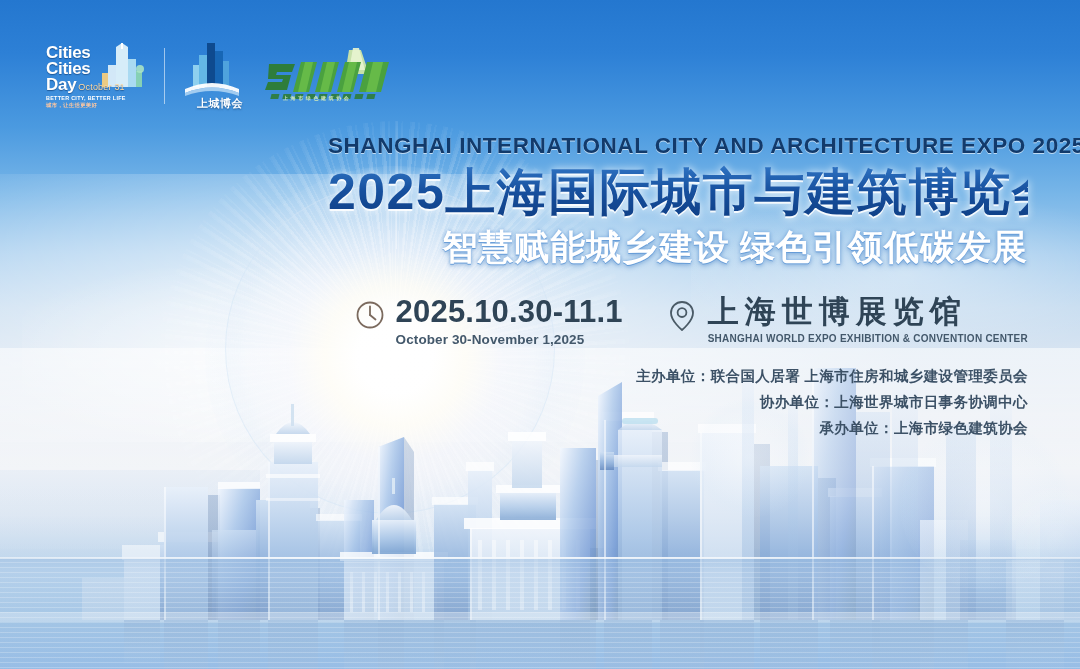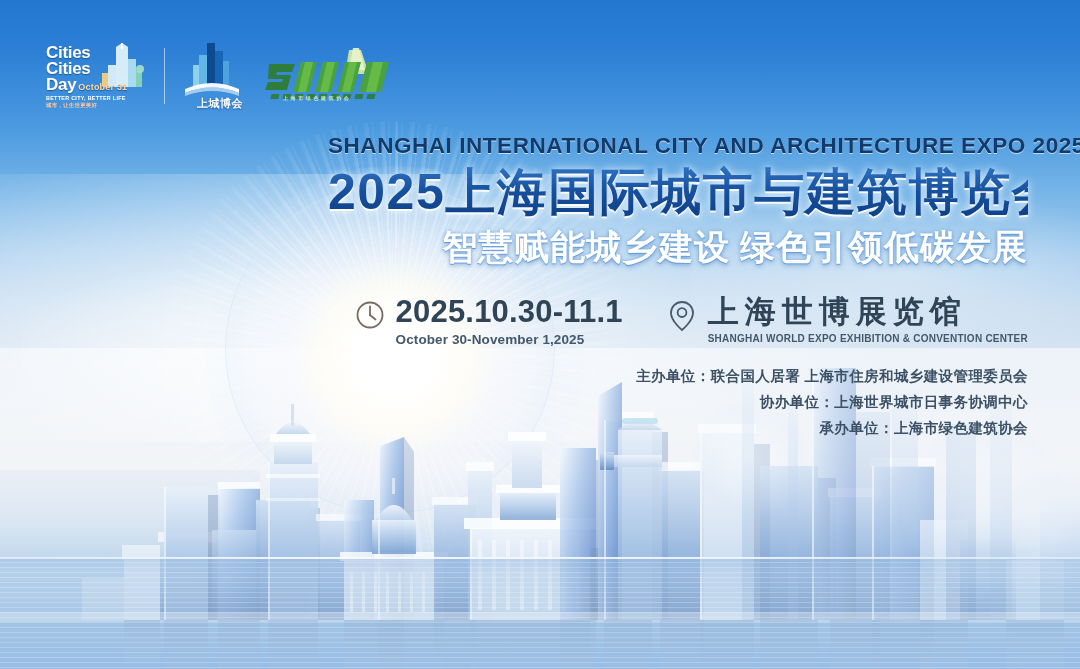--- a/index.html
+++ b/index.html
@@ -179,21 +179,21 @@
     line-height: 0.93;
     letter-spacing: -0.3px;
     text-shadow: 0 1px 1px rgba(10,50,100,0.55);
   }
   .wcd-w { font-size: 17px; display: block; }
   .wcd-c { font-size: 17px; display: block; }
   .wcd-d-row { display: flex; align-items: baseline; gap: 0; }
   .wcd-d { font-size: 17px; }
   .wcd-oct {
     font-size: 9px;
-    font-weight: 700;
+    font-weight: 400;
     color: #ffd9a0;
     letter-spacing: 0.2px;
     padding: 0 2px;
     border-radius: 1px;
   }
   .wcd-sub1, .wcd-sub2 {
     position: absolute;
     left: 2px;
     font-size: 5.4px;
     font-weight: 700;

